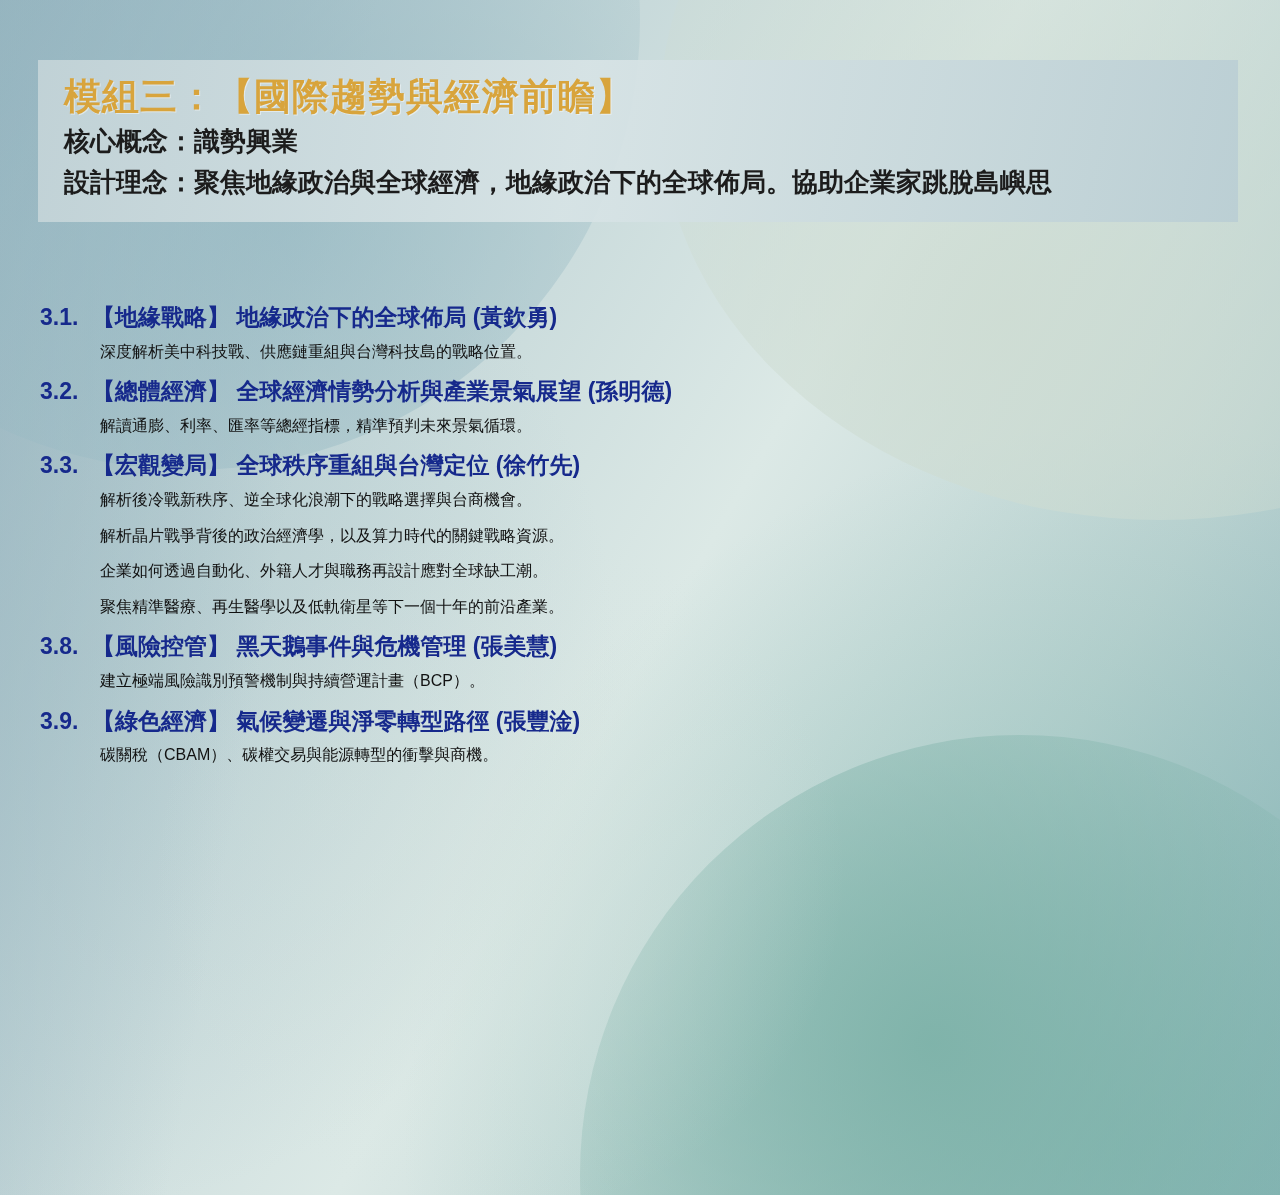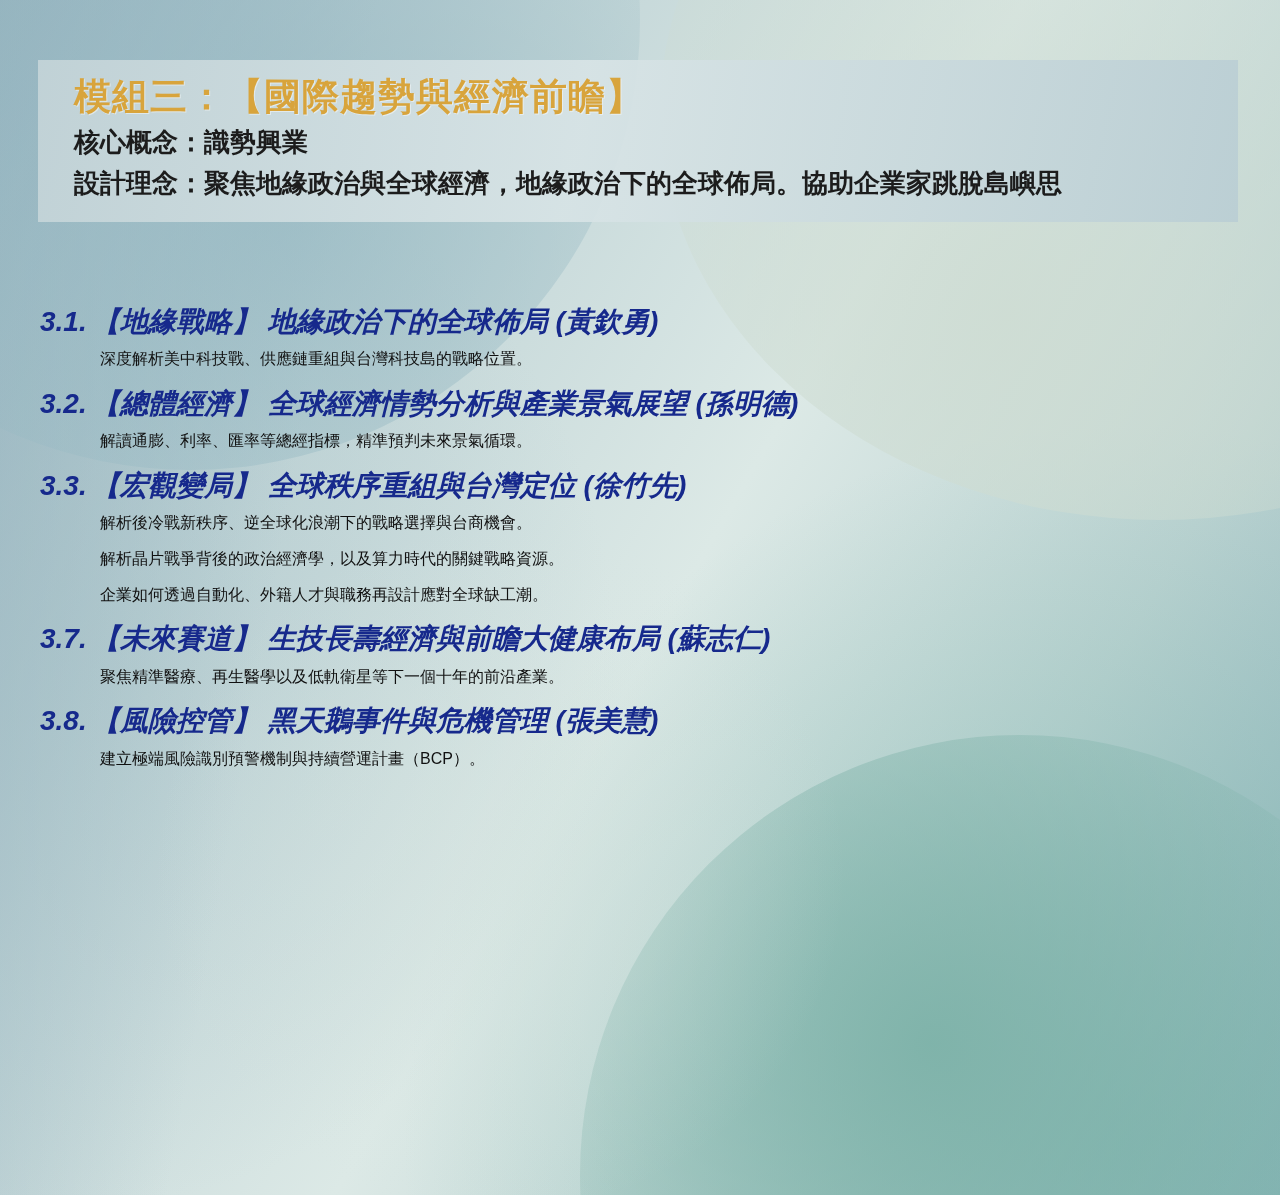--- a/index.html
+++ b/index.html
@@ -69,60 +69,60 @@
     background: linear-gradient(100deg, rgba(142,174,186,0.55) 0%, rgba(142,174,186,0) 60%);
   }
 
   
   .banner {
     position: absolute;
     left: 38px;
     top: 60px;
     width: 1200px;
     box-sizing: border-box;
-    padding: 14px 26px 20px 36px;
+    padding: 14px 26px 20px 26px;
     background: linear-gradient(100deg, rgba(196,212,216,0.92) 0%, rgba(216,228,230,0.92) 45%, rgba(186,206,212,0.92) 100%);
   }
   .banner-title {
     font-size: 37px;
     font-weight: bold;
     color: #d8a43c;
     letter-spacing: 1px;
     line-height: 1.25;
     text-shadow: 1px 1px 0 rgba(255,255,255,0.45);
   }
   .banner-line {
     font-size: 26px;
     font-weight: bold;
     color: #1c1c1c;
     line-height: 1.42;
     margin-top: 4px;
+    font-family: Liberation Serif, serif;
   }
   .banner-line .indent {
     display: block;
     padding-left: 148px;
   }
 
   
   .list {
     position: absolute;
     left: 40px;
     top: 300px;
     width: 1220px;
   }
   .item {
     margin-bottom: 10px;
   }
   .item-head {
-    font-size: 28px;
+    font-size: 23px;
     font-weight: bold;
     color: #16298c;
     line-height: 1.55;
     white-space: nowrap;
-    font-style: italic;
   }
   .item-num {
     display: inline-block;
     min-width: 52px;
   }
   .item-bracket {
     color: #16298c;
   }
   .item-speaker {
     color: #16298c;
@@ -181,27 +181,30 @@
   <div class="item">
     <div class="item-desc">解析晶片戰爭背後的政治經濟學，以及算力時代的關鍵戰略資源。</div>
   </div>
 
 
   <div class="item">
     <div class="item-desc">企業如何透過自動化、外籍人才與職務再設計應對全球缺工潮。</div>
   </div>
 
   <div class="item">
-    <div class="item-head">
-      <span class="item-num">3.7.</span><span class="item-bracket">【未來賽道】</span> <span>生技長壽經濟與前瞻大健康布局</span> <span class="item-speaker">(蘇志仁)</span>
-    </div>
     <div class="item-desc">聚焦精準醫療、再生醫學以及低軌衛星等下一個十年的前沿產業。</div>
   </div>
 
   <div class="item">
     <div class="item-head">
       <span class="item-num">3.8.</span><span class="item-bracket">【風險控管】</span> <span>黑天鵝事件與危機管理</span> <span class="item-speaker">(張美慧)</span>
     </div>
     <div class="item-desc">建立極端風險識別預警機制與持續營運計畫（BCP）。</div>
   </div>
 
+  <div class="item">
+    <div class="item-head">
+      <span class="item-num">3.9.</span><span class="item-bracket">【綠色經濟】</span> <span>氣候變遷與淨零轉型路徑</span> <span class="item-speaker">(張豐淦)</span>
+    </div>
+    <div class="item-desc">碳關稅（CBAM）、碳權交易與能源轉型的衝擊與商機。</div>
+  </div>
 
 </div>
 
 </body></html>

